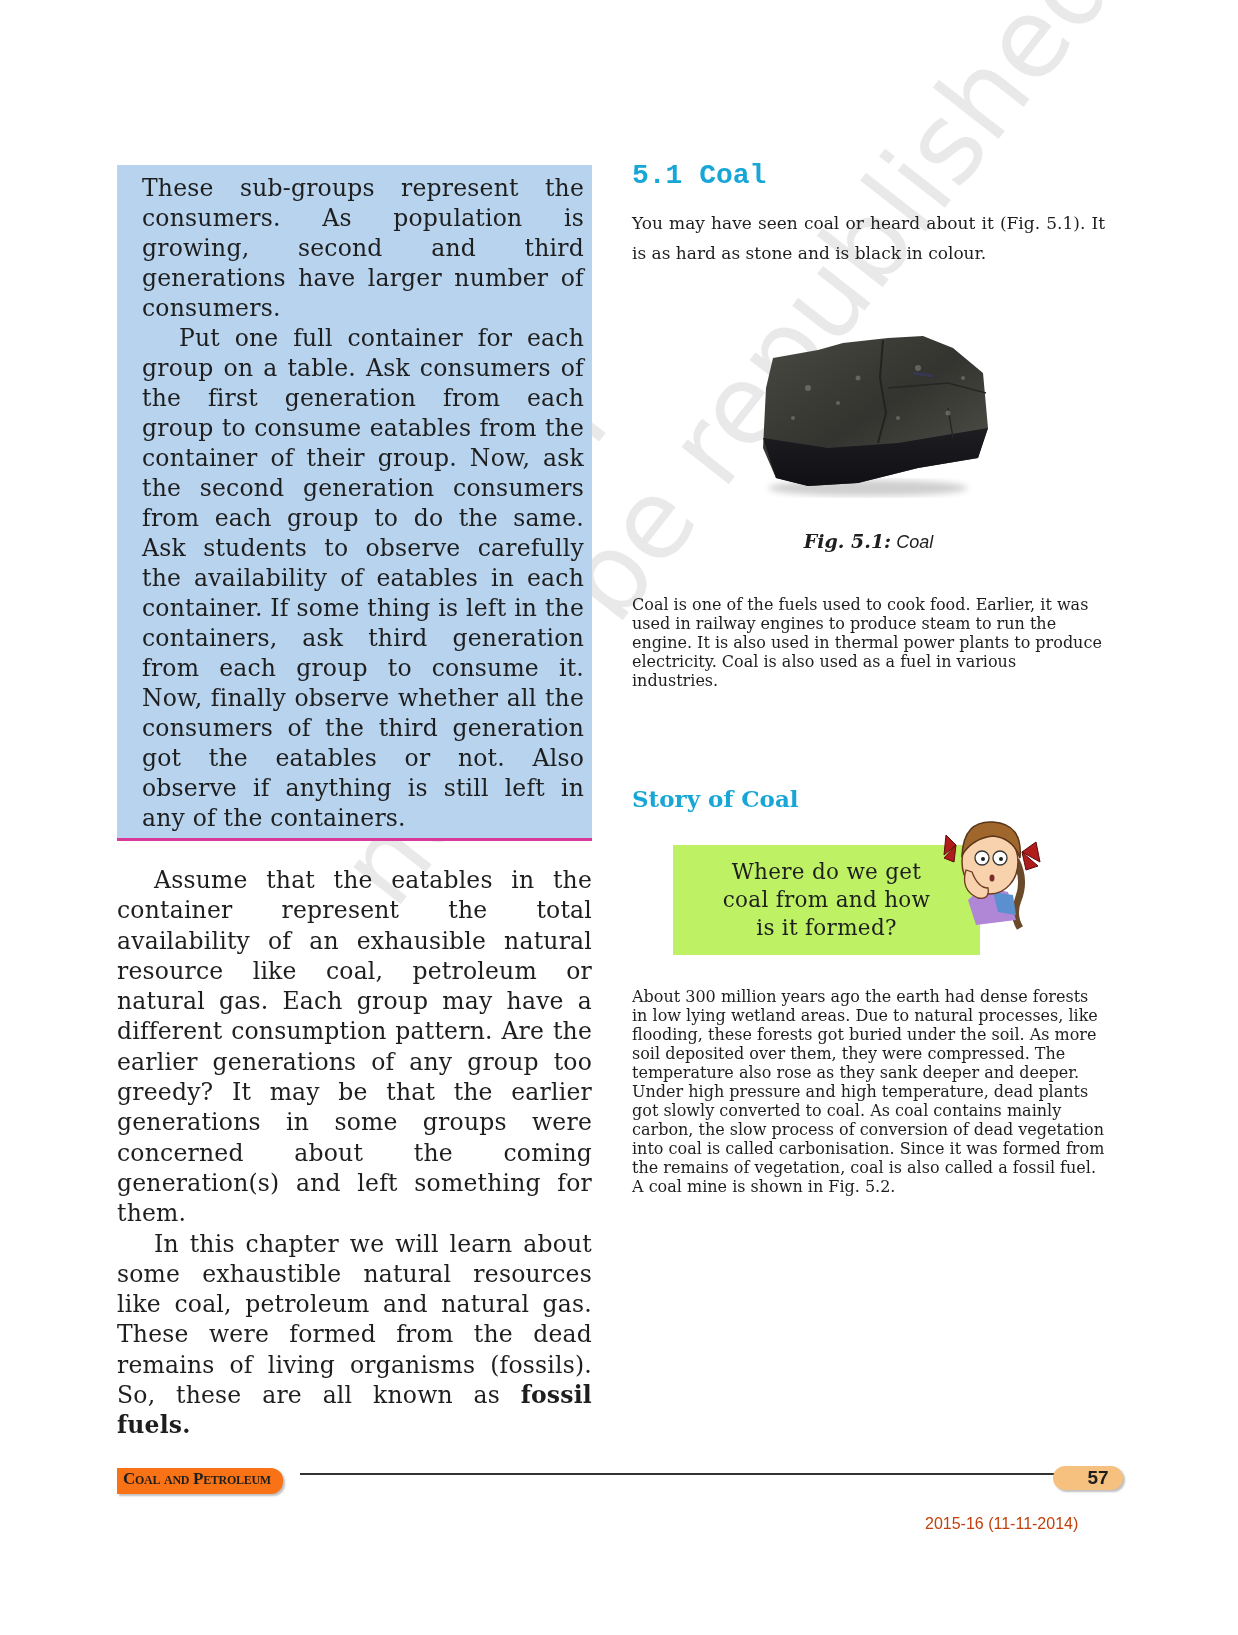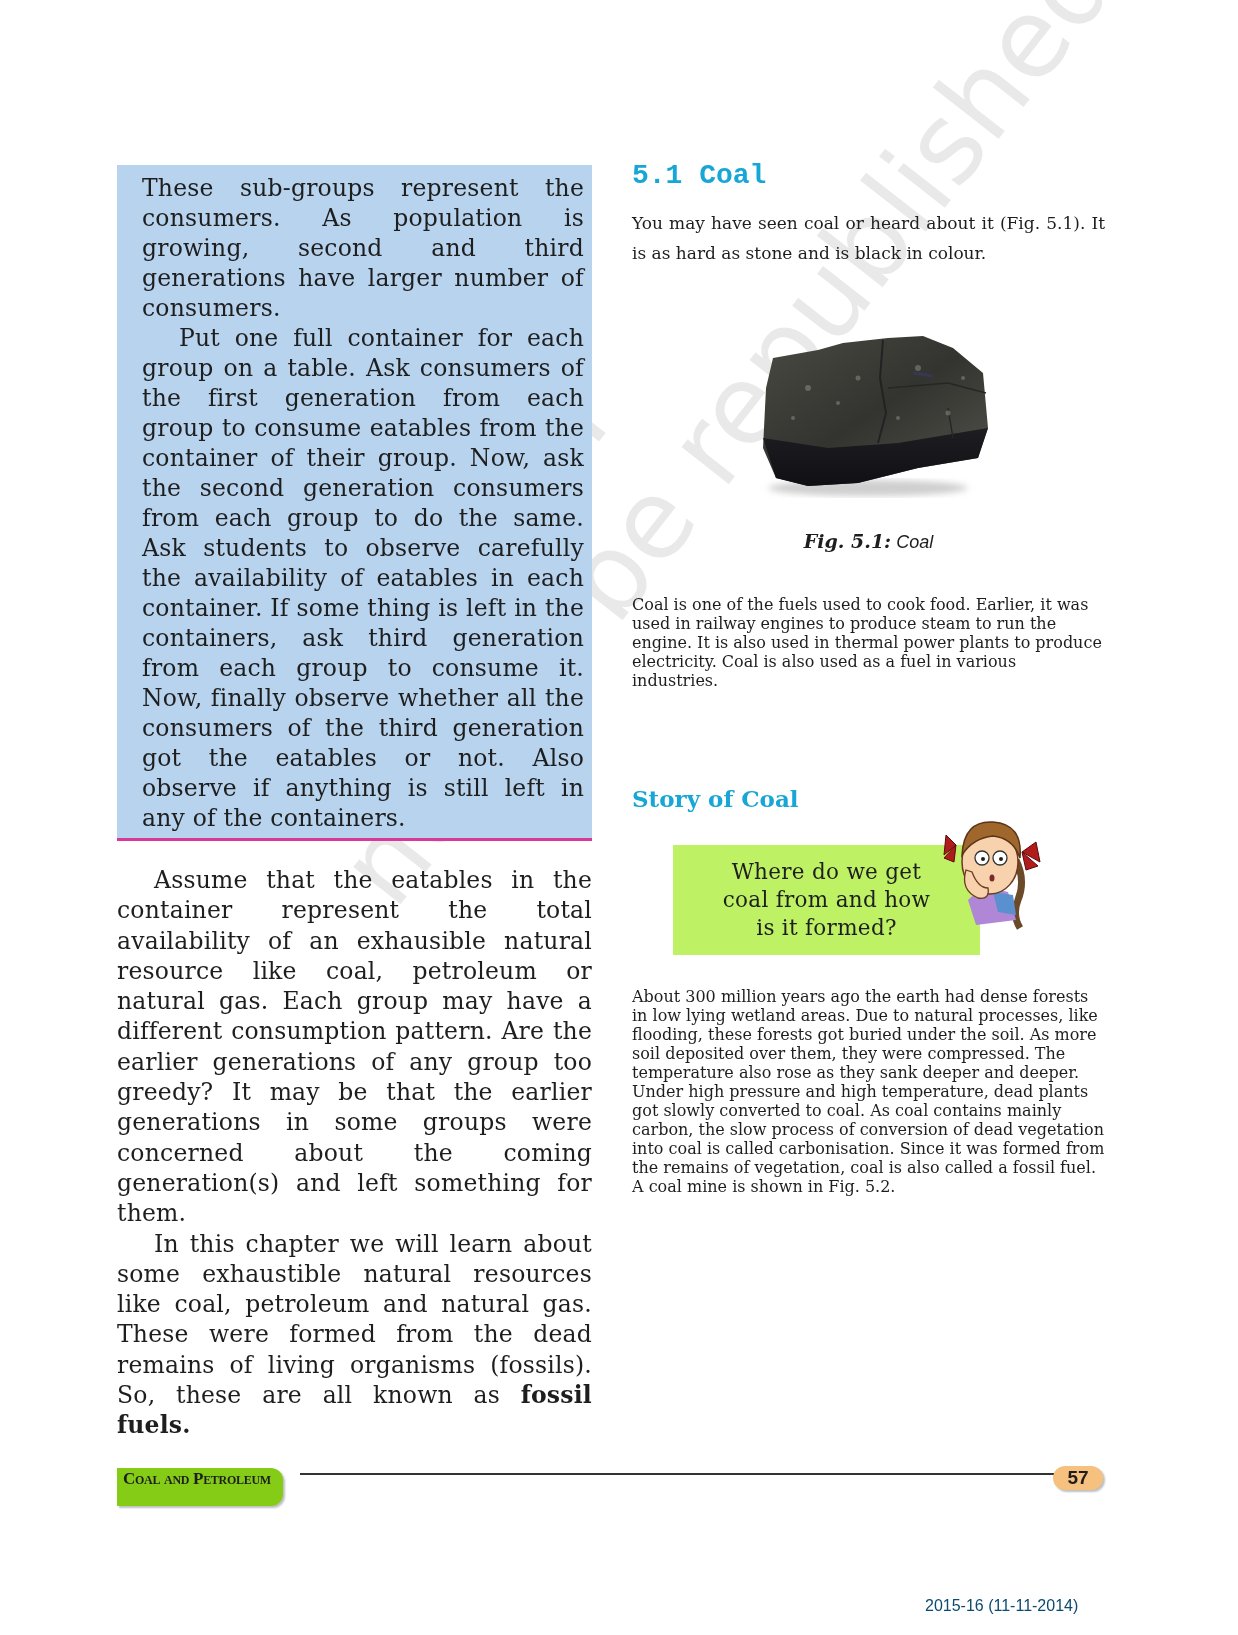--- a/index.html
+++ b/index.html
@@ -86,39 +86,39 @@
 
   .para-story { position: absolute; left: 632px; top: 971px; width: 473px; }
 
   
   .footer-line {
     position: absolute; left: 300px; top: 1473px; width: 760px; height: 2px;
     background: #333;
   }
   .footer-chapter {
     position: absolute; left: 117px; top: 1468px; height: 22px;
-    padding: 0 12px 16px 6px;
-    background: #84cc16;
+    padding: 0 12px 4px 6px;
+    background: #f97316;
     border-radius: 0 12px 12px 0;
     box-shadow: 2px 2px 2px rgba(0,0,0,0.25);
     font-family: "Liberation Serif", "DejaVu Serif", serif;
     font-weight: bold; font-size: 17px; line-height: 22px;
     font-variant: small-caps; letter-spacing: -0.3px;
   }
   .footer-page {
     position: absolute; left: 1053px; top: 1466px; width: 50px; height: 24px;
     background: #f6c07f; border-radius: 12px;
     box-shadow: 2px 2px 2px rgba(0,0,0,0.25);
     font-family: "Liberation Sans", "DejaVu Sans", sans-serif;
-    font-weight: bold; font-size: 19px; line-height: 24px; text-align: center;
+    font-weight: bold; font-size: 19px; line-height: 24px; text-align: center; padding-left: 20px;
   }
   .print-date {
-    position: absolute; left: 925px; top: 1597px;
+    position: absolute; left: 925px; top: 1515px;
     font-family: "Liberation Sans", "DejaVu Sans", sans-serif;
-    font-size: 16px; color: #0c4a6e;
+    font-size: 16px; color: #c2410c;
   }
 </style>
 </head>
 <body>
 
 <div class="page">
 
   <div class="watermark wm1">© NCERT</div>
   <div class="watermark wm2">not to be republished</div>
 

